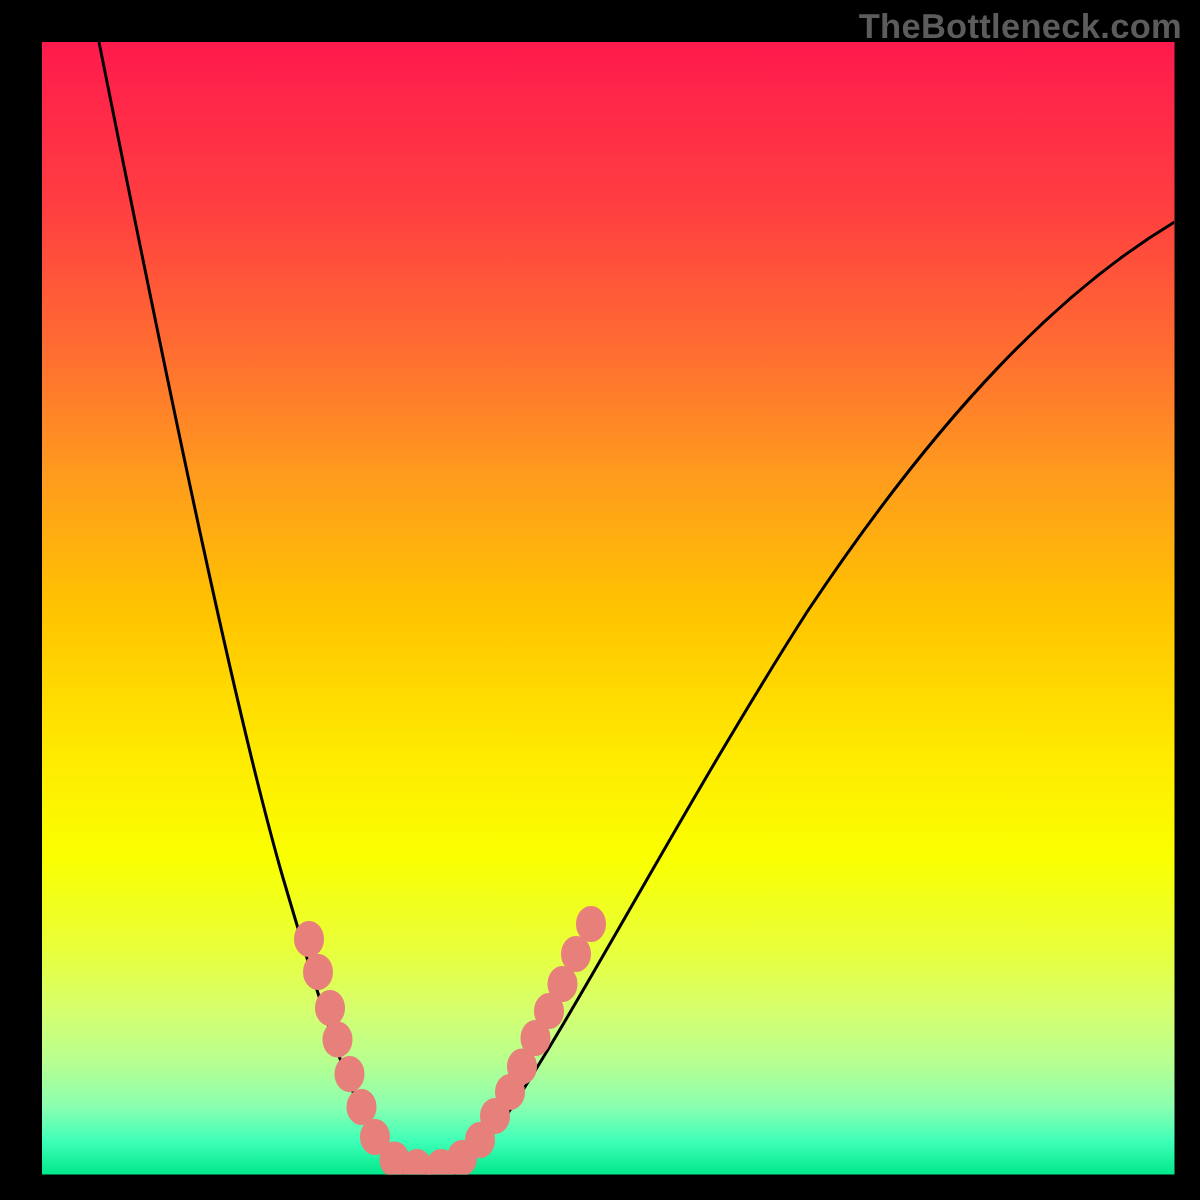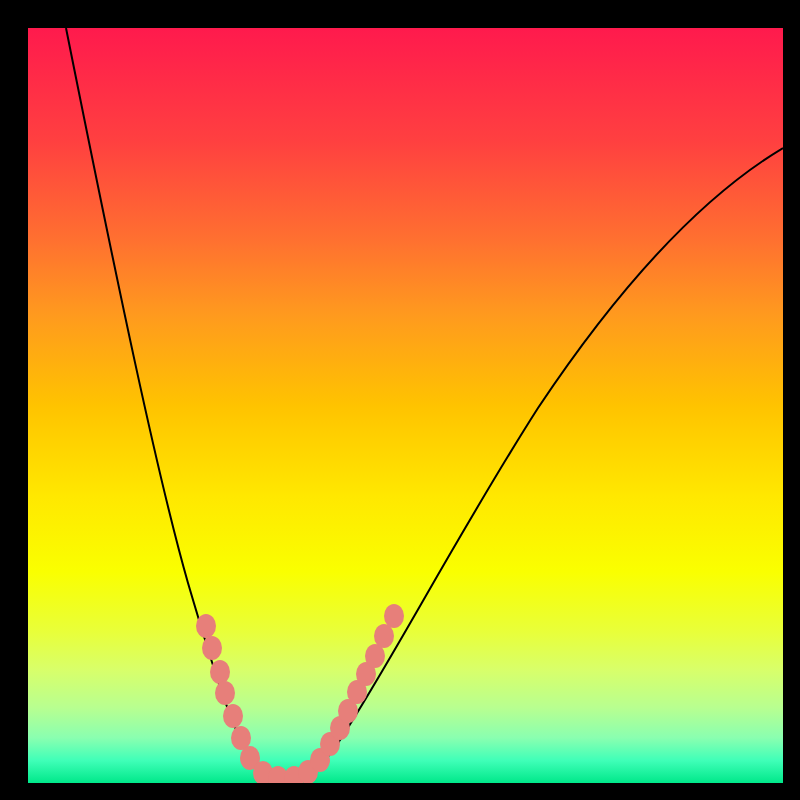--- a/index.html
+++ b/index.html
@@ -83,13 +83,14 @@
           <ellipse cx="312" cy="700" rx="10" ry="12" fill="#e77f7a"></ellipse>
           <ellipse cx="320" cy="683" rx="10" ry="12" fill="#e77f7a"></ellipse>
           <ellipse cx="329" cy="664" rx="10" ry="12" fill="#e77f7a"></ellipse>
           <ellipse cx="338" cy="646" rx="10" ry="12" fill="#e77f7a"></ellipse>
           <ellipse cx="347" cy="628" rx="10" ry="12" fill="#e77f7a"></ellipse>
           <ellipse cx="356" cy="608" rx="10" ry="12" fill="#e77f7a"></ellipse>
           <ellipse cx="366" cy="588" rx="10" ry="12" fill="#e77f7a"></ellipse>
         </g>
     </svg>
   </div>
+  <div class="watermark">TheBottleneck.com</div>
 </div>
 
 </body></html>

